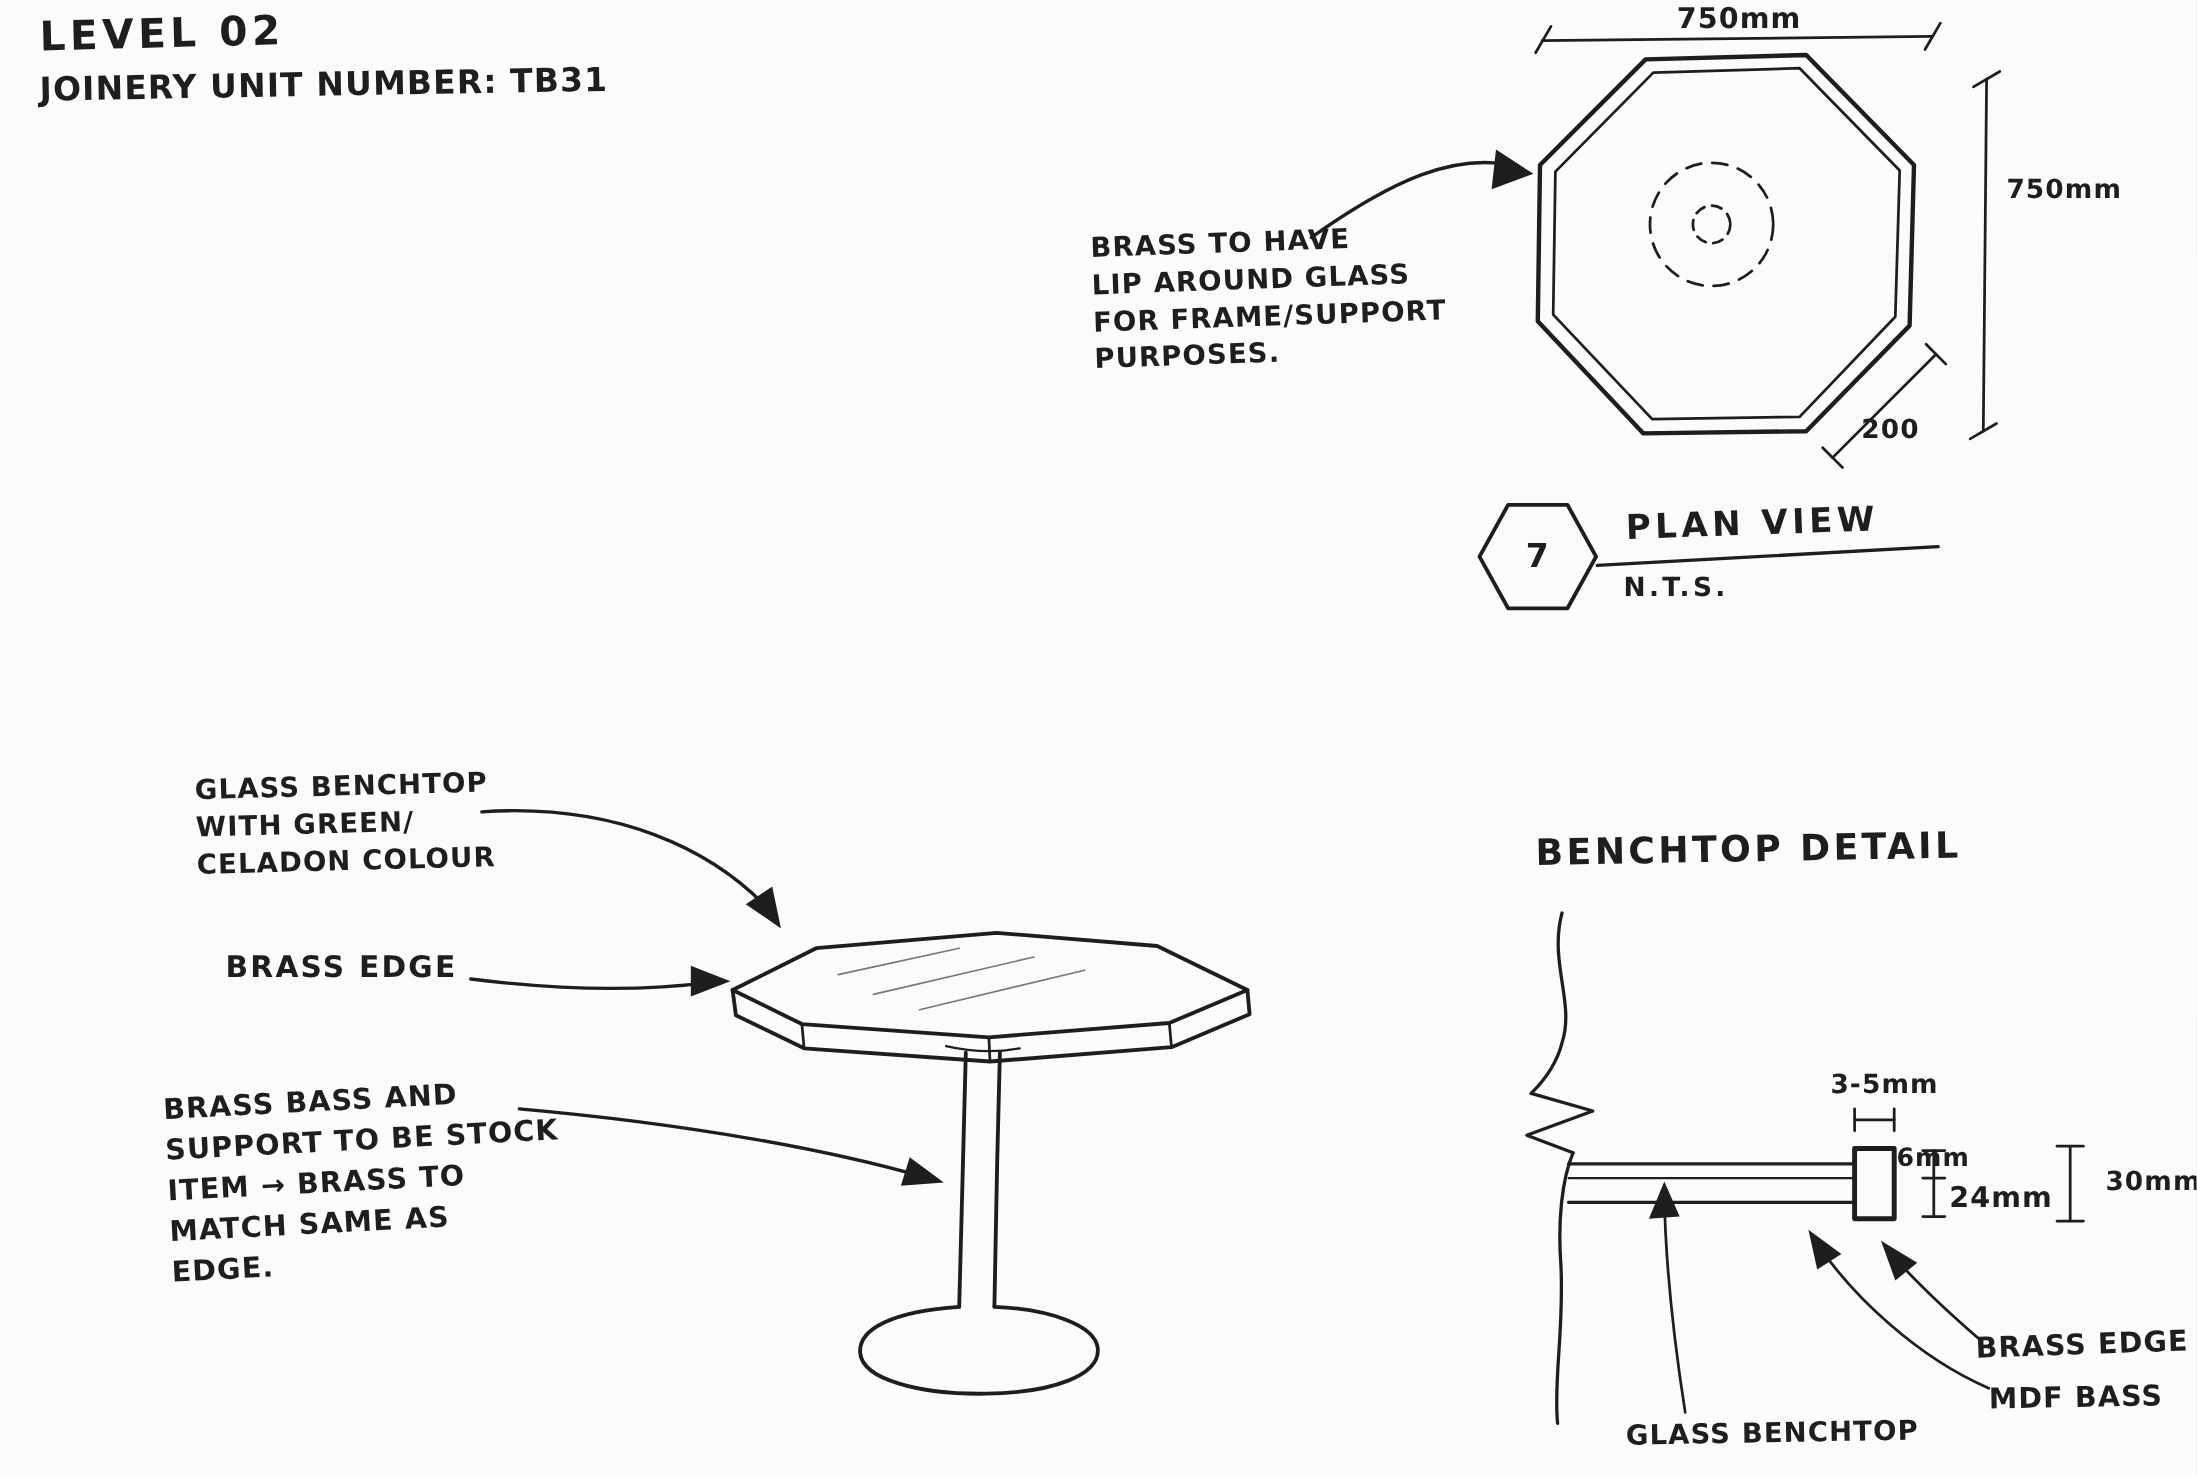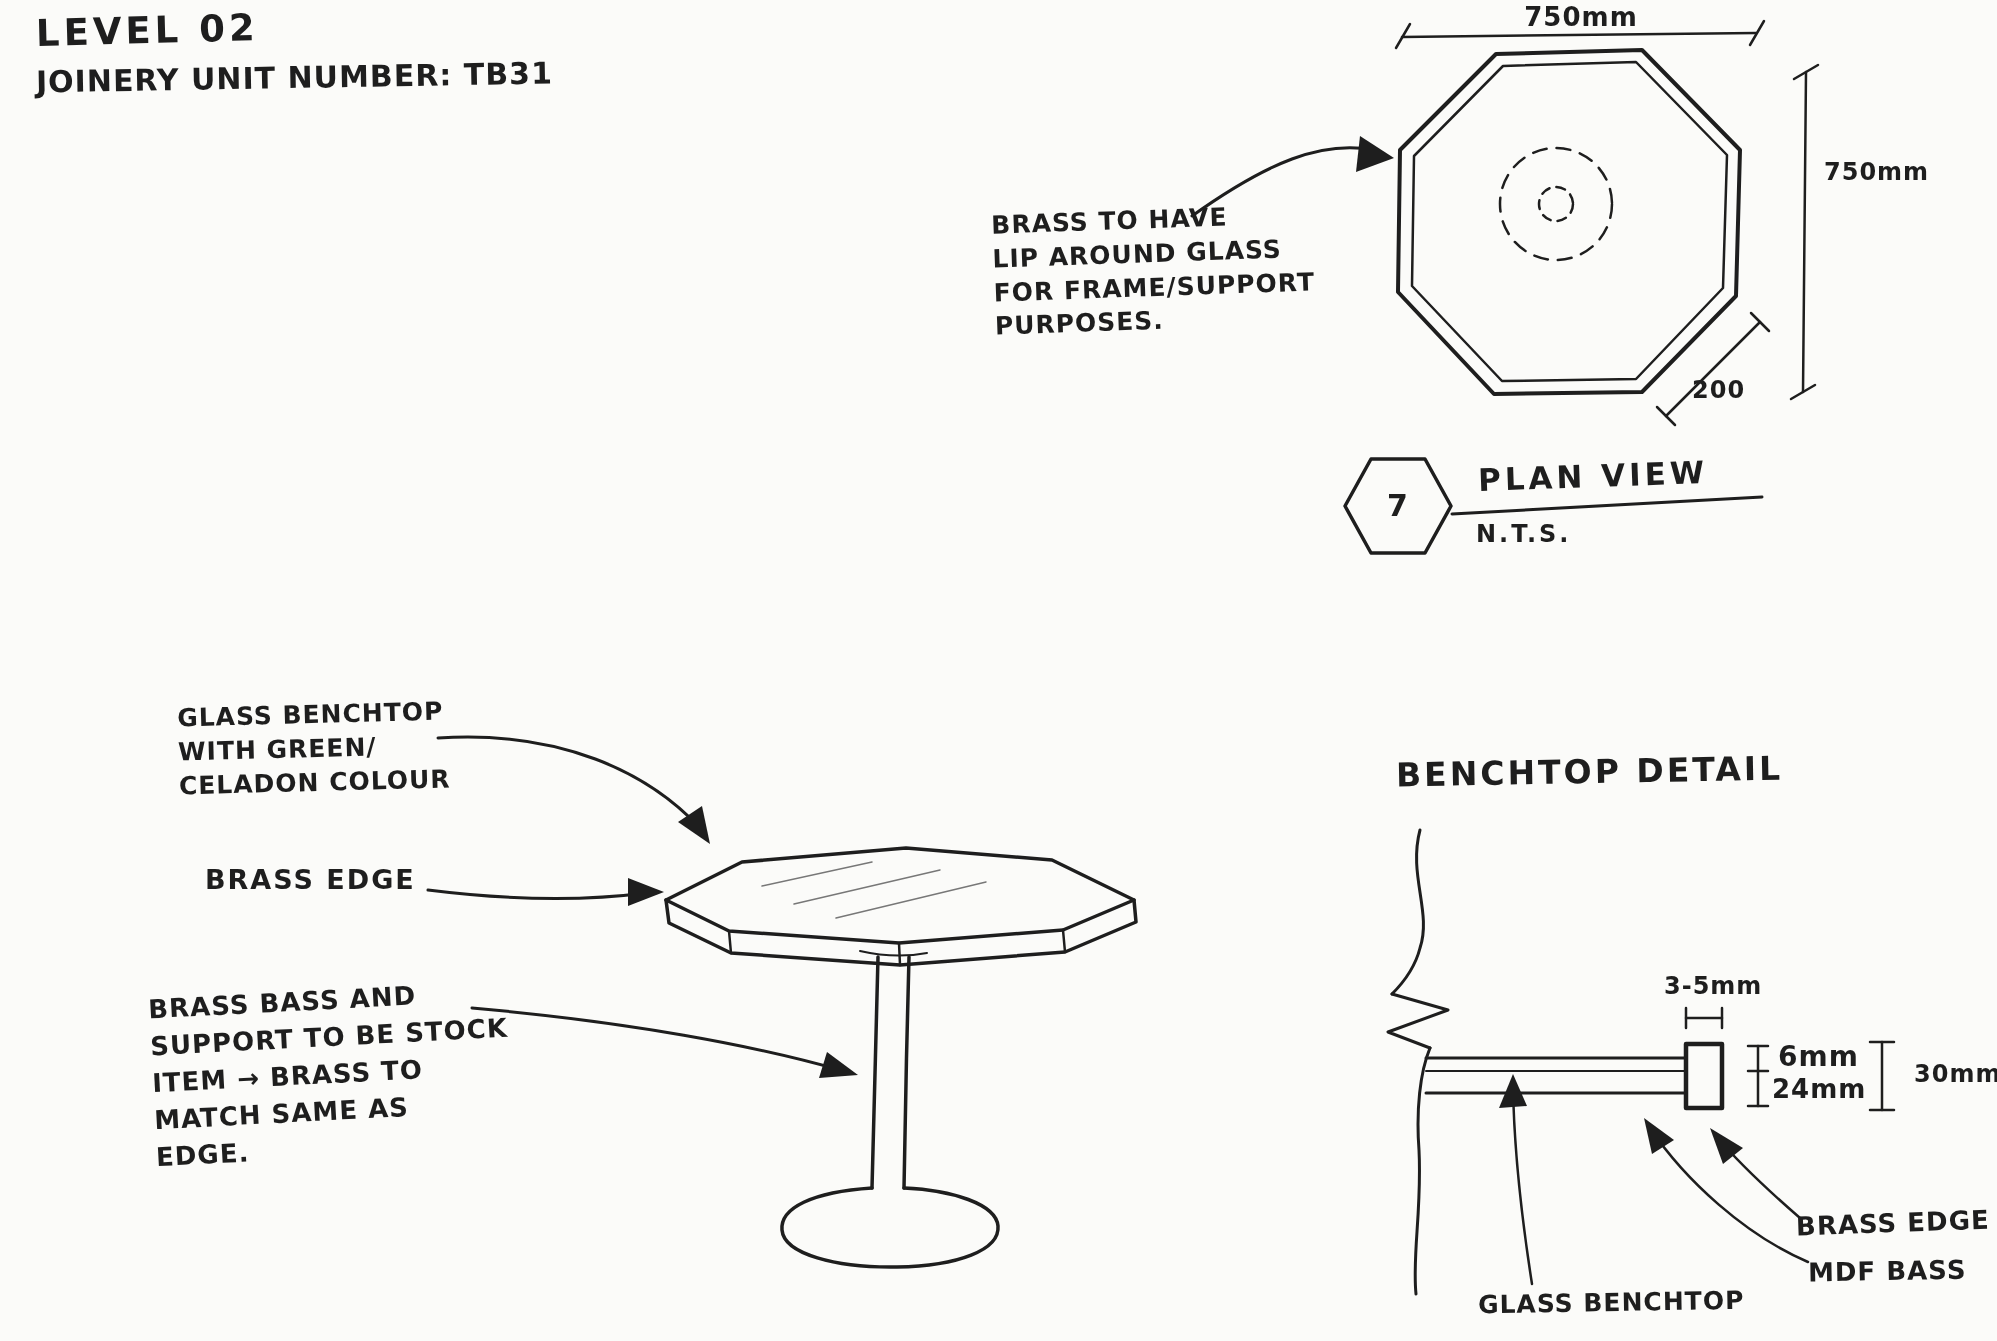--- a/index.html
+++ b/index.html
@@ -26,21 +26,21 @@
   .t-dim-right{left:1824px;top:156px;font-size:24px;}
   .t-dim-corner{left:1692px;top:374px;font-size:24px;}
   .t-sym-num{left:1372px;top:486px;width:52px;text-align:center;font-size:30px;}
   .t-plan-title{left:1478px;top:456px;font-size:31px;letter-spacing:4px;transform:rotate(-2deg);}
   .t-plan-scale{left:1476px;top:518px;font-size:24px;letter-spacing:3px;}
   .t-note-glass{left:178px;top:698px;font-size:25px;transform:rotate(-1.5deg);}
   .t-note-edge{left:205px;top:862px;font-size:27px;letter-spacing:2px;}
   .t-note-base{left:152px;top:982px;font-size:26px;line-height:1.42;transform:rotate(-3deg);}
   .t-detail-title{left:1396px;top:750px;font-size:33px;letter-spacing:3px;transform:rotate(-1deg);}
   .t-dim-lip{left:1664px;top:970px;font-size:24px;}
-  .t-dim-glass{left:1778px;top:1038px;font-size:28px;}
+  .t-dim-glass{left:1724px;top:1038px;font-size:23px;}
   .t-dim-mdf{left:1772px;top:1072px;font-size:26px;}
   .t-dim-total{left:1914px;top:1058px;font-size:24px;}
   .t-label-brass{left:1796px;top:1206px;font-size:26px;transform:rotate(-2deg);}
   .t-label-mdf{left:1808px;top:1254px;font-size:26px;transform:rotate(-1deg);}
   .t-label-glass{left:1478px;top:1286px;font-size:25px;transform:rotate(-1deg);}
 </style>
 </head>
 <body>
 
 <div class="sheet">

